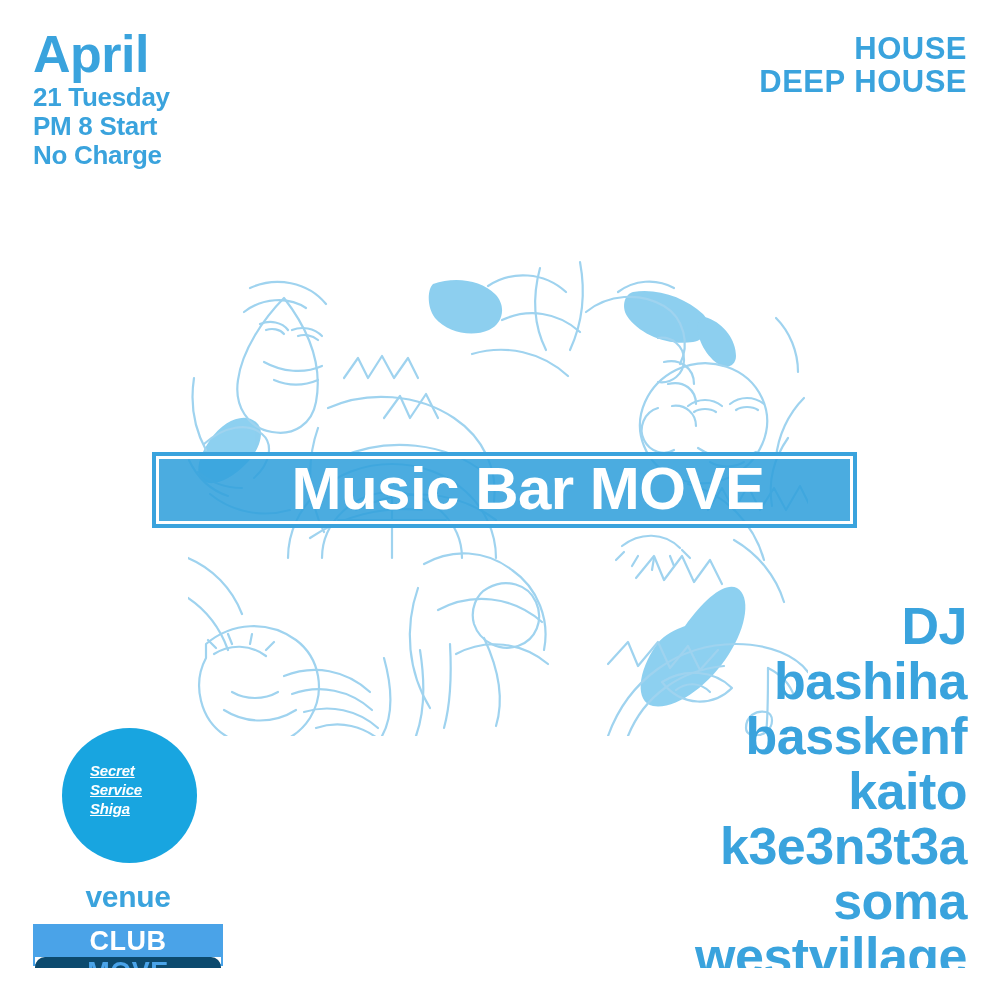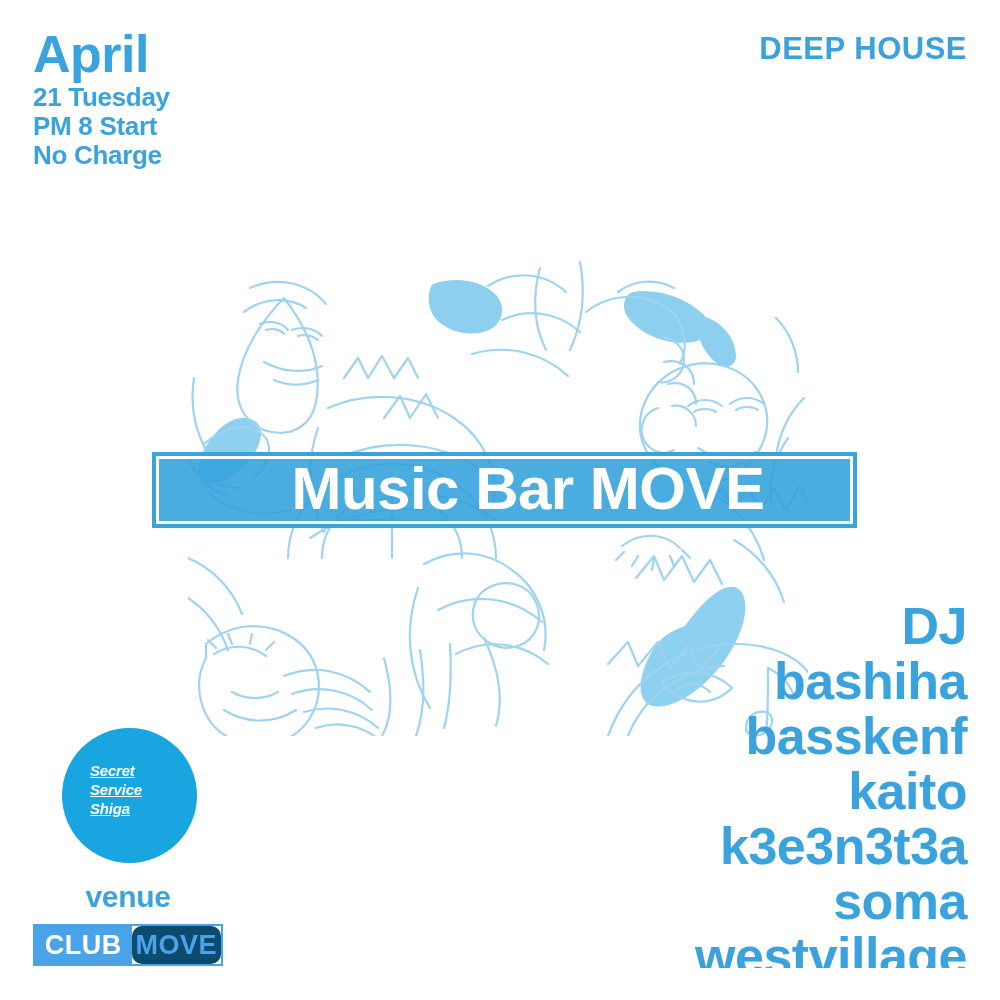--- a/index.html
+++ b/index.html
@@ -146,20 +146,21 @@
     position: absolute;
     left: 33px;
     top: 924px;
     width: 190px;
     height: 42px;
     box-sizing: border-box;
     border: 2px solid #4aa3e8;
     display: flex;
     align-items: stretch;
     background: #ffffff;
+    flex-direction: column;
   }
   #venue-logo .logo-club {
     background: #4aa3e8;
     color: #ffffff;
     flex: 0 0 52%;
     display: flex;
     align-items: center;
     justify-content: center;
     font-size: 27px;
     font-weight: 700;
@@ -184,20 +185,21 @@
 <div id="poster">
 
   <div id="date-block">
     <div class="month">April</div>
     <div class="line">21 Tuesday</div>
     <div class="line">PM 8 Start</div>
     <div class="line">No Charge</div>
   </div>
 
   <div id="genre-block">
+    <div class="genre">HOUSE</div>
     <div class="genre">DEEP HOUSE</div>
   </div>
 
   <div id="illustration">
     <svg viewBox="0 0 620 478" xmlns="http://www.w3.org/2000/svg" fill="none" stroke="#9fd3ef" stroke-width="2.2" stroke-linecap="round" stroke-linejoin="round">
 
       <g fill="#87cdef" stroke="none" opacity="0.95">
         <path d="M245 26 c22 -8 48 -4 62 10 c12 12 8 30 -6 36 c-18 8 -42 2 -54 -12 c-8 -10 -8 -28 -2 -34 z"></path>
         <path d="M445 34 c26 -4 52 6 70 22 c10 10 4 26 -10 28 c-26 4 -54 -8 -66 -26 c-6 -10 -2 -22 6 -24 z"></path>
         <path d="M22 182 c14 -20 34 -28 46 -18 c10 8 4 28 -10 42 c-16 16 -34 24 -44 16 c-8 -8 -2 -26 8 -40 z"></path>

